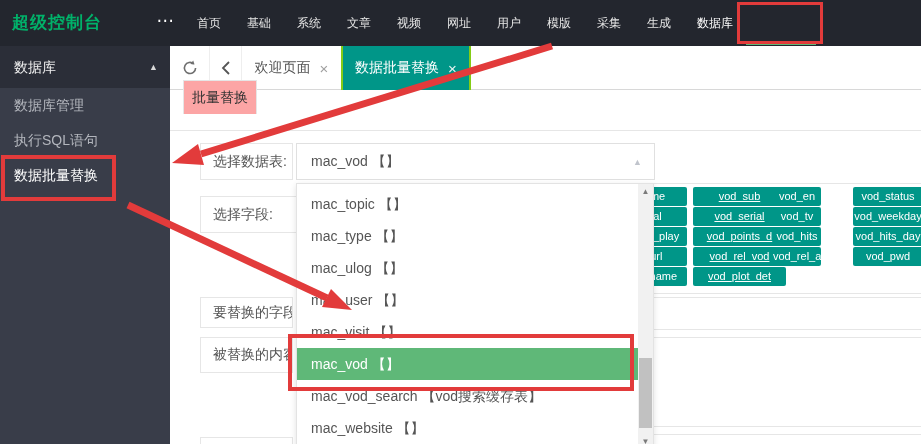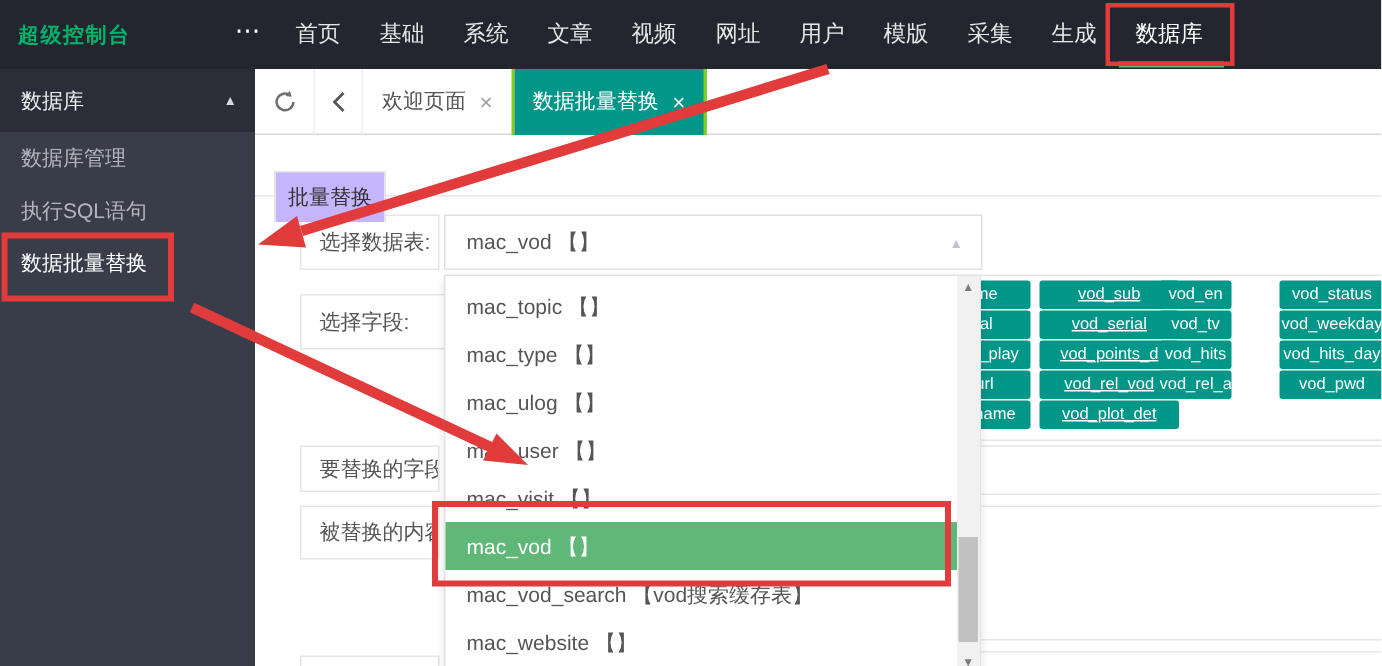--- a/index.html
+++ b/index.html
@@ -2,26 +2,26 @@
 <html><head>
 <meta charset="utf-8">
 <style>
   html,body{margin:0;padding:0;background:#fff;}
   *{box-sizing:border-box;}
   #app{position:relative;width:921px;height:444px;overflow:hidden;background:#fff;
        font-family:"Liberation Sans","DejaVu Sans",sans-serif;-webkit-font-smoothing:antialiased;}
 
   
   .header{position:absolute;left:0;top:0;width:921px;height:46px;background:#23262e;z-index:2;}
-  .logo{position:absolute;left:12px;top:0;line-height:46px;font-size:14px;font-weight:bold;
+  .logo{position:absolute;left:12px;top:0;line-height:46px;font-size:17px;font-weight:bold;
         color:#00b26a;letter-spacing:1px;}
   .menu-dots{position:absolute;left:150px;top:0;width:30px;line-height:42px;text-align:center;
         color:#fff;font-size:17px;cursor:pointer;}
   .topnav{position:absolute;left:184px;top:0;height:46px;display:flex;}
-  .nav-item{padding:0 13px;line-height:46px;font-size:15px;color:#e6e6e6;cursor:pointer;white-space:nowrap;}
+  .nav-item{padding:0 13px;line-height:46px;font-size:12px;color:#e6e6e6;cursor:pointer;white-space:nowrap;}
   .nav-item.active{color:#fff;}
   .nav-underline{position:absolute;left:746px;top:41px;width:70px;height:4px;background:#5FB878;}
 
   
   .sidebar{position:absolute;left:0;top:46px;width:170px;height:398px;background:#393d49;z-index:2;}
   .side-group{position:relative;height:42px;line-height:42px;background:#2b2e38;color:#f0f0f0;
         font-size:14px;padding-left:14px;cursor:pointer;}
   .side-group .arrow{position:absolute;right:12px;top:0;font-size:9px;color:#d8d8d8;}
   .side-item{height:35px;line-height:35px;padding-left:14px;font-size:14px;color:#b3b6bd;cursor:pointer;}
   .side-item.active{color:#fff;}
@@ -35,21 +35,21 @@
   .tab{height:44px;display:flex;align-items:center;justify-content:center;gap:9px;
         font-size:14px;color:#555;border-right:2px solid #84cc16;cursor:pointer;}
   .tab.t1{width:101px;}
   .tab.t2{width:128px;}
   .tab .close{color:#a0a0a0;font-size:15px;}
   .tab.active{background:#009688;color:#fff;}
   .tab.active .close{color:#e8f5f3;}
 
   
   .hdr-line{position:absolute;left:170px;top:130px;width:751px;height:1px;background:#e6e6e6;}
-  .page-tab{position:absolute;left:183px;top:114px;width:74px;height:34px;background:#c4b5fd;
+  .page-tab{position:absolute;left:183px;top:80px;width:74px;height:34px;background:#fca5a5;
         border:1px solid #e6e6e6;border-bottom:none;z-index:1;display:flex;align-items:center;
         justify-content:center;font-size:14px;color:#333;cursor:pointer;}
 
   .flabel{position:absolute;border:1px solid #e6e6e6;background:#fff;color:#555;font-size:14px;
         display:flex;align-items:center;padding-left:12px;white-space:nowrap;overflow:hidden;}
   .lab1{left:200px;top:143px;width:93px;height:37px;}
   .lab2{left:200px;top:196px;width:114px;height:37px;}
   .lab3{left:200px;top:297px;width:93px;height:31px;}
   .lab4{left:200px;top:337px;width:93px;height:36px;}
   .lab5{left:200px;top:437px;width:93px;height:20px;}

